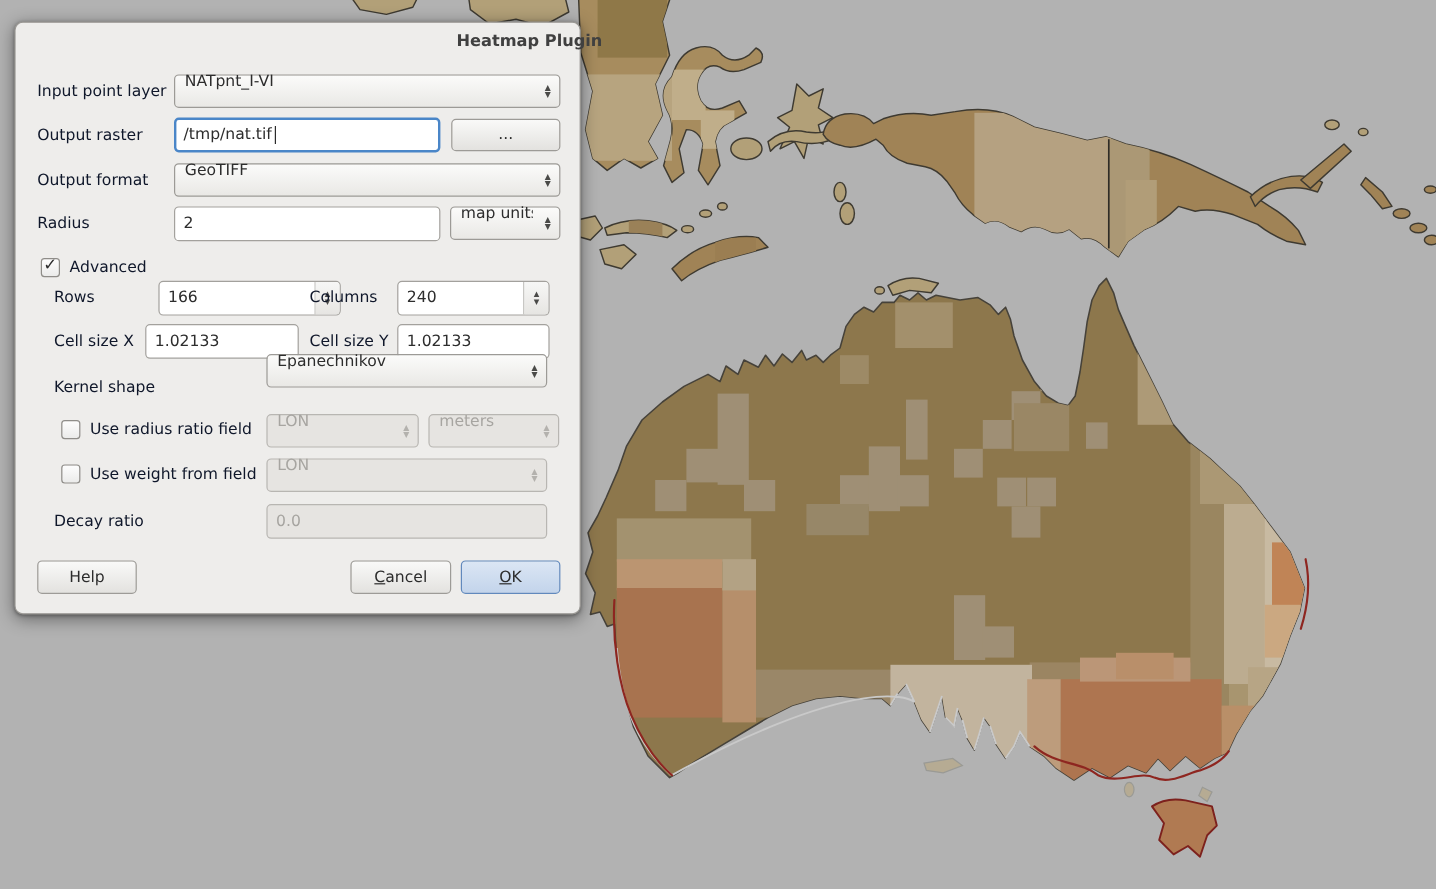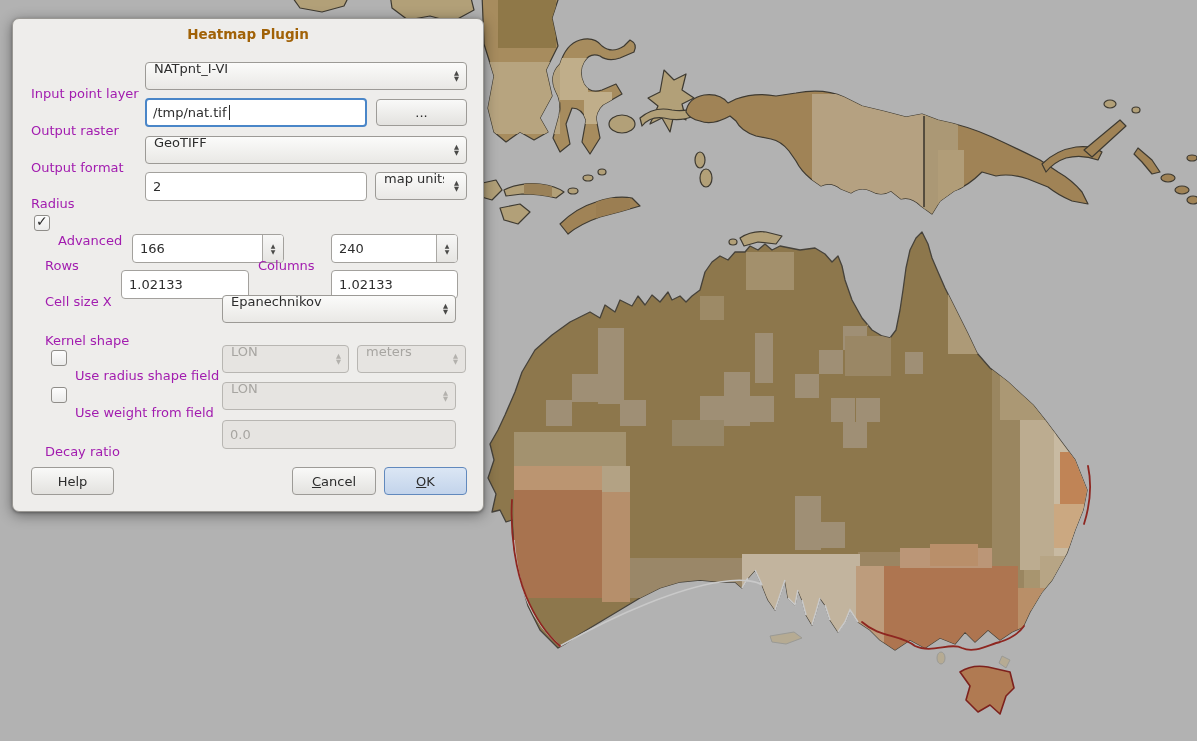--- a/index.html
+++ b/index.html
@@ -11,24 +11,24 @@
   
   #map{position:absolute;left:0;top:0;width:1197px;height:741px;}
   
   #dialog{
     position:absolute;left:12px;top:18px;width:470px;height:492px;
     background:#eeedeb;border:1px solid #9a9894;border-radius:7px;
     box-shadow:0 3px 14px rgba(0,0,0,.42), 0 1px 3px rgba(0,0,0,.3);
     color:#2d2d2d;font-size:13px;
   }
   .title{
-    position:absolute;left:0;top:7px;width:100%;text-align:center;
-    font-weight:bold;font-size:13.5px;color:#a16207;
-  }
-  .lbl{position:absolute;display:flex;align-items:center;white-space:nowrap;color:#a21caf;margin-top:17px;}
+    position:absolute;left:0;top:7px;width:100%;text-align:right;
+    font-weight:bold;font-size:13.5px;color:#404040;padding-left:19px;
+  }
+  .lbl{position:absolute;display:flex;align-items:center;white-space:nowrap;color:#0f172a;}
   .combo,.tinput,.spin,.btn{
     position:absolute;height:28px;box-sizing:border-box;border-radius:4px;
     display:flex;align-items:center;
   }
   .combo{
     background:linear-gradient(#fbfbfa,#e9e8e5);
     border:1px solid #9c9a96;
     padding:0 22px 16px 8px;justify-content:flex-start;
   }
   .cval{white-space:nowrap;overflow:hidden;}
@@ -282,21 +282,21 @@
   <label class="lbl" style="left:32px;top:290px;height:28px">Kernel shape</label>
   <div class="combo" style="left:209px;top:276px;width:234px">
     <span class="cval">Epanechnikov</span>
     <span class="carr">
         <i>▲</i>
         <i>▼</i>
       </span>
   </div>
 
   <div class="chk" style="left:38px;top:331px"></div>
-  <label class="lbl" style="left:62px;top:325px;height:28px">Use radius shape field</label>
+  <label class="lbl" style="left:62px;top:325px;height:28px">Use radius ratio field</label>
   <div class="combo disabled" style="left:209px;top:326px;width:127px">
     <span class="cval">LON</span>
     <span class="carr">
         <i>▲</i>
         <i>▼</i>
       </span>
   </div>
   <div class="combo disabled" style="left:344px;top:326px;width:109px">
     <span class="cval">meters</span>
     <span class="carr">

